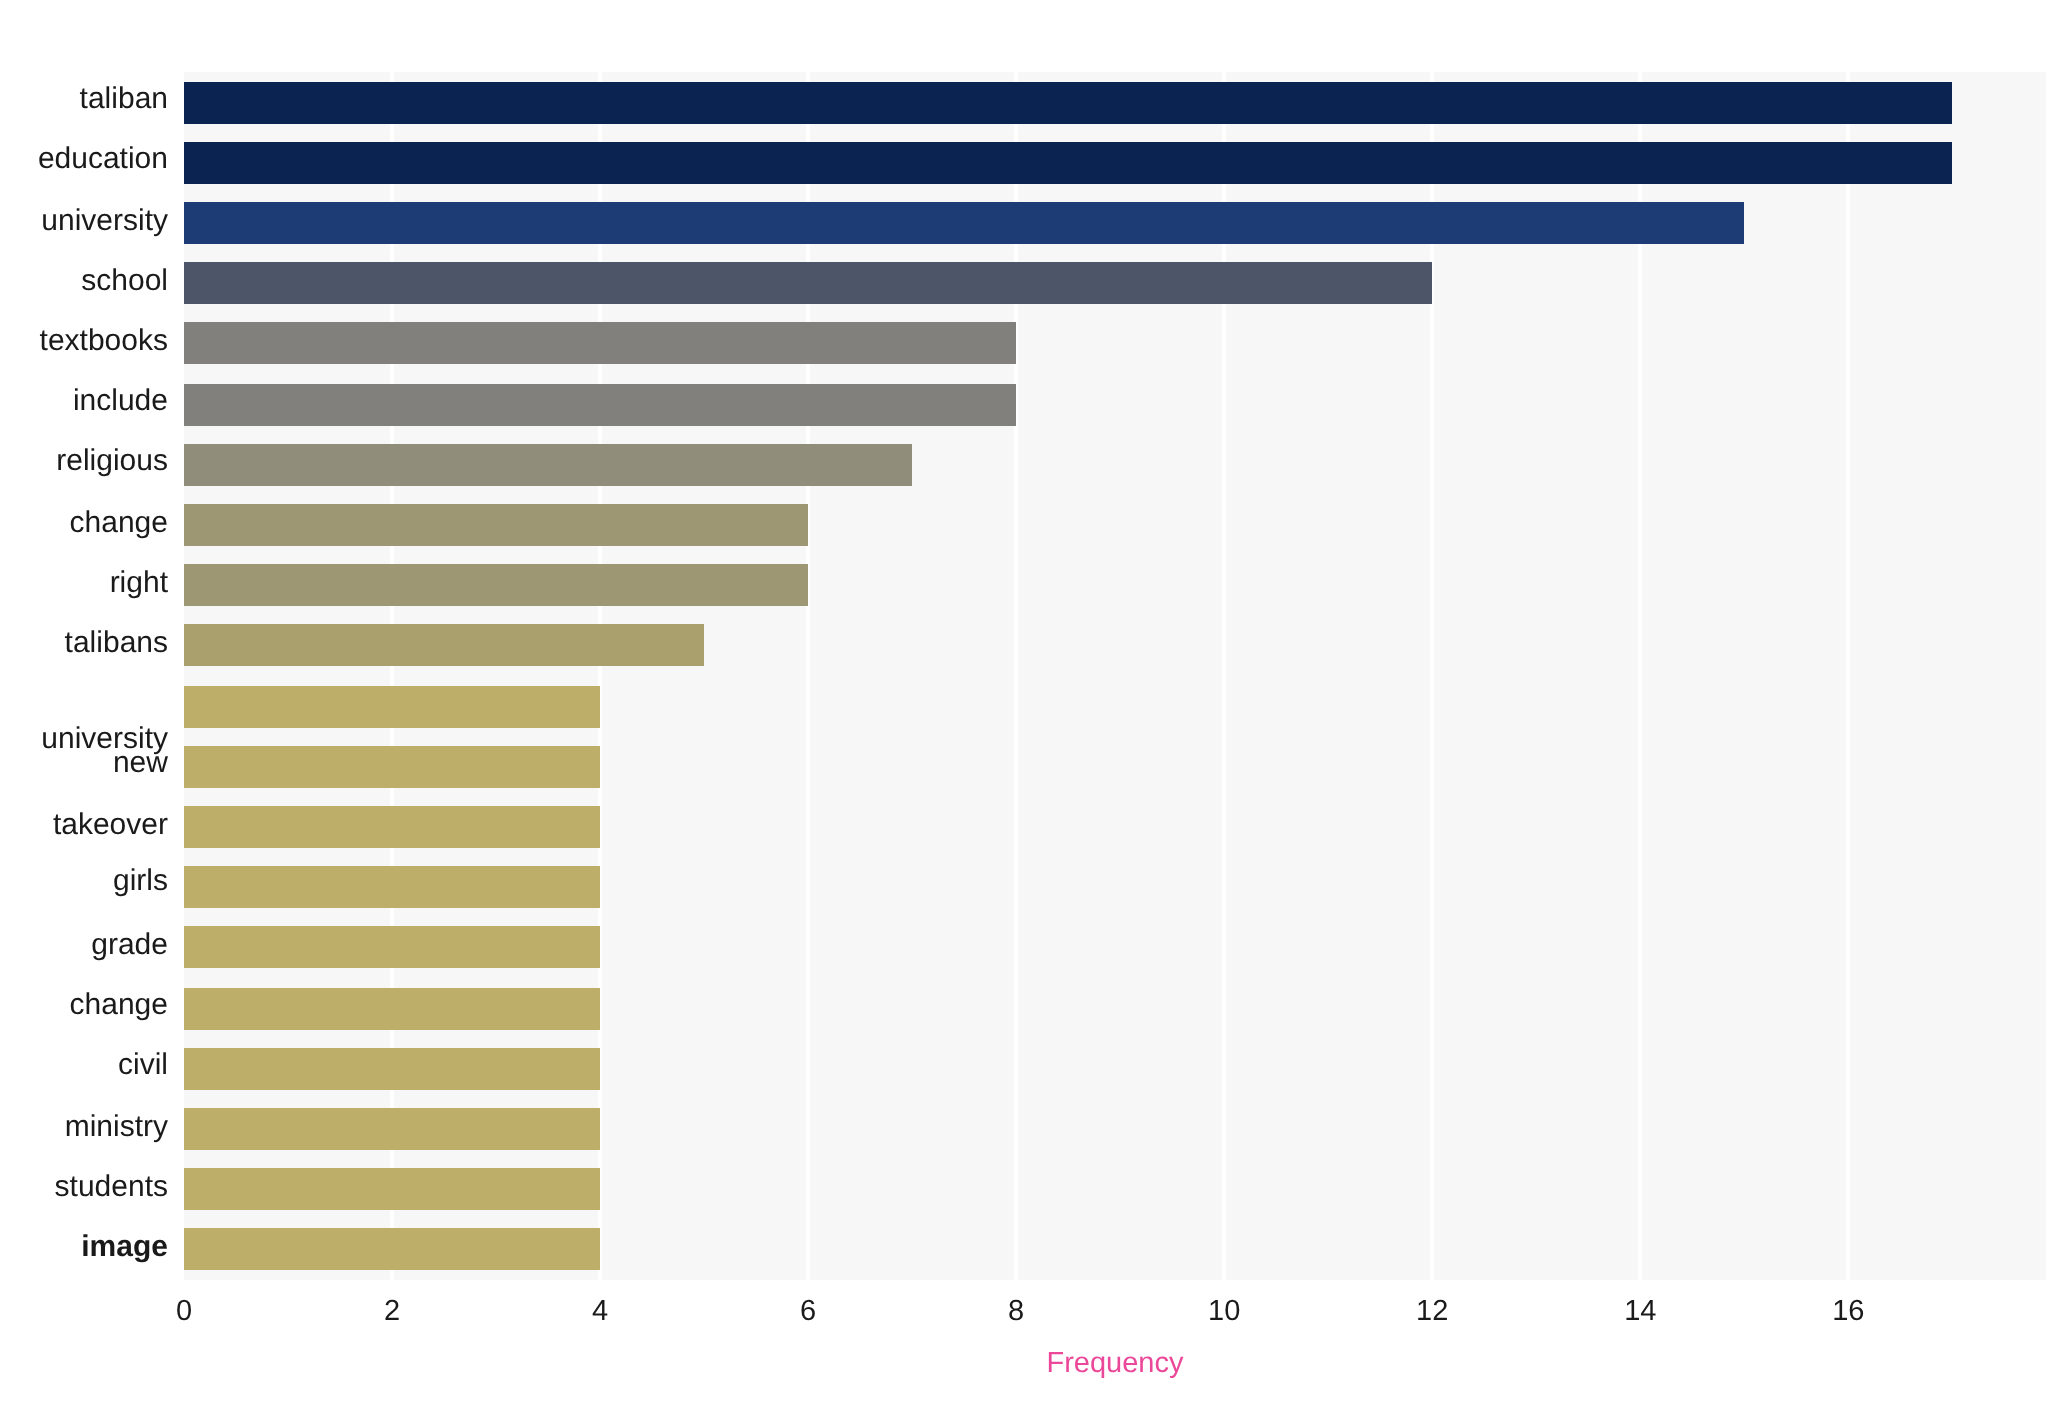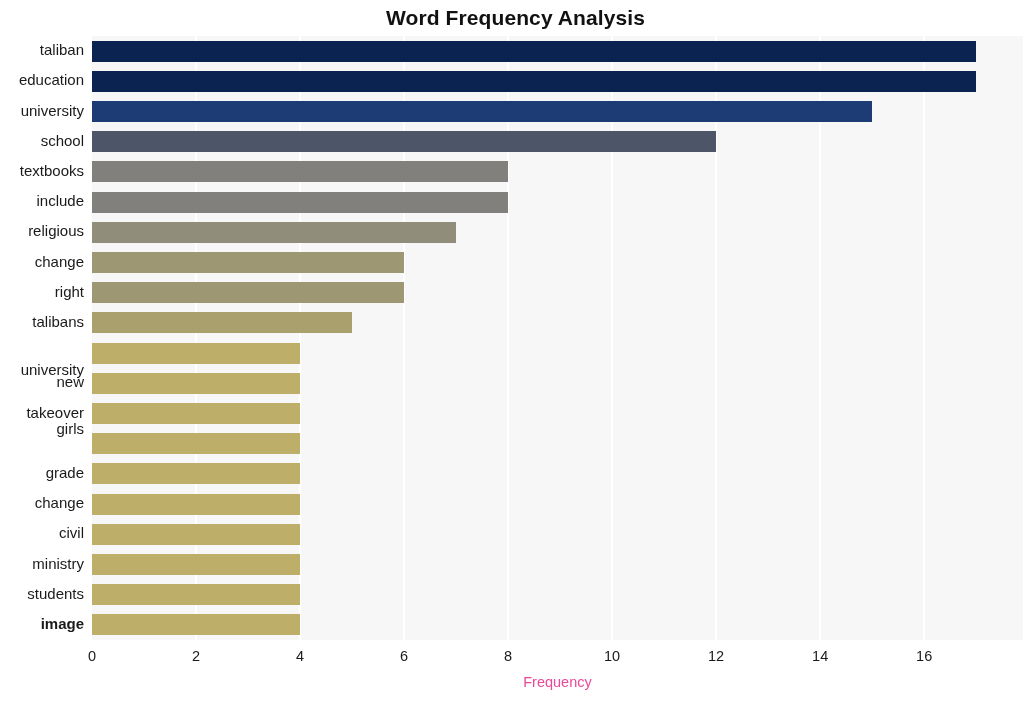--- a/index.html
+++ b/index.html
@@ -111,21 +111,20 @@
     text-align: center;
     font-size: 14.5px;
     color: #ec4899;
   }
 </style>
 </head>
 <body>
 
 <div id="figure">
 
-  <div id="chart-title">Word Frequency Analysis</div>
 
   <div id="plot-area">
     <div id="gridlines">
         <div class="gridline-v" style="left: 103.022px;"></div>
         <div class="gridline-v" style="left: 207.045px;"></div>
         <div class="gridline-v" style="left: 311.067px;"></div>
         <div class="gridline-v" style="left: 415.089px;"></div>
         <div class="gridline-v" style="left: 519.112px;"></div>
         <div class="gridline-v" style="left: 623.134px;"></div>
         <div class="gridline-v" style="left: 727.156px;"></div>
@@ -202,21 +201,21 @@
       <div class="y-tick-label" style="top: 97.7px;">school</div>
       <div class="y-tick-label" style="top: 127.9px;">textbooks</div>
       <div class="y-tick-label" style="top: 158.1px; text-align: right;">include</div>
       <div class="y-tick-label" style="top: 188.3px;">religious</div>
       <div class="y-tick-label" style="top: 218.5px;">change</div>
       <div class="y-tick-label" style="top: 248.7px;">right</div>
       <div class="y-tick-label" style="top: 278.9px;">talibans</div>
       <div class="y-tick-label" style="top: 327px; padding-left: 44px;">university</div>
       <div class="y-tick-label" style="top: 339.3px;">new</div>
       <div class="y-tick-label" style="top: 369.5px;">takeover</div>
-      <div class="y-tick-label" style="top: 386px;">girls</div>
+      <div class="y-tick-label" style="top: 398px;">girls</div>
       <div class="y-tick-label" style="top: 429.9px;">grade</div>
       <div class="y-tick-label" style="top: 460.1px;">change</div>
       <div class="y-tick-label" style="top: 490.3px;">civil</div>
       <div class="y-tick-label" style="top: 520.5px;">ministry</div>
       <div class="y-tick-label" style="top: 550.7px;">students</div>
       <div class="y-tick-label" style="top: 580.9px; font-weight: bold;">image</div>
     </div>
 
   <div id="x-axis-labels">
       <div class="x-tick-label" style="left: 92px;">0</div>

